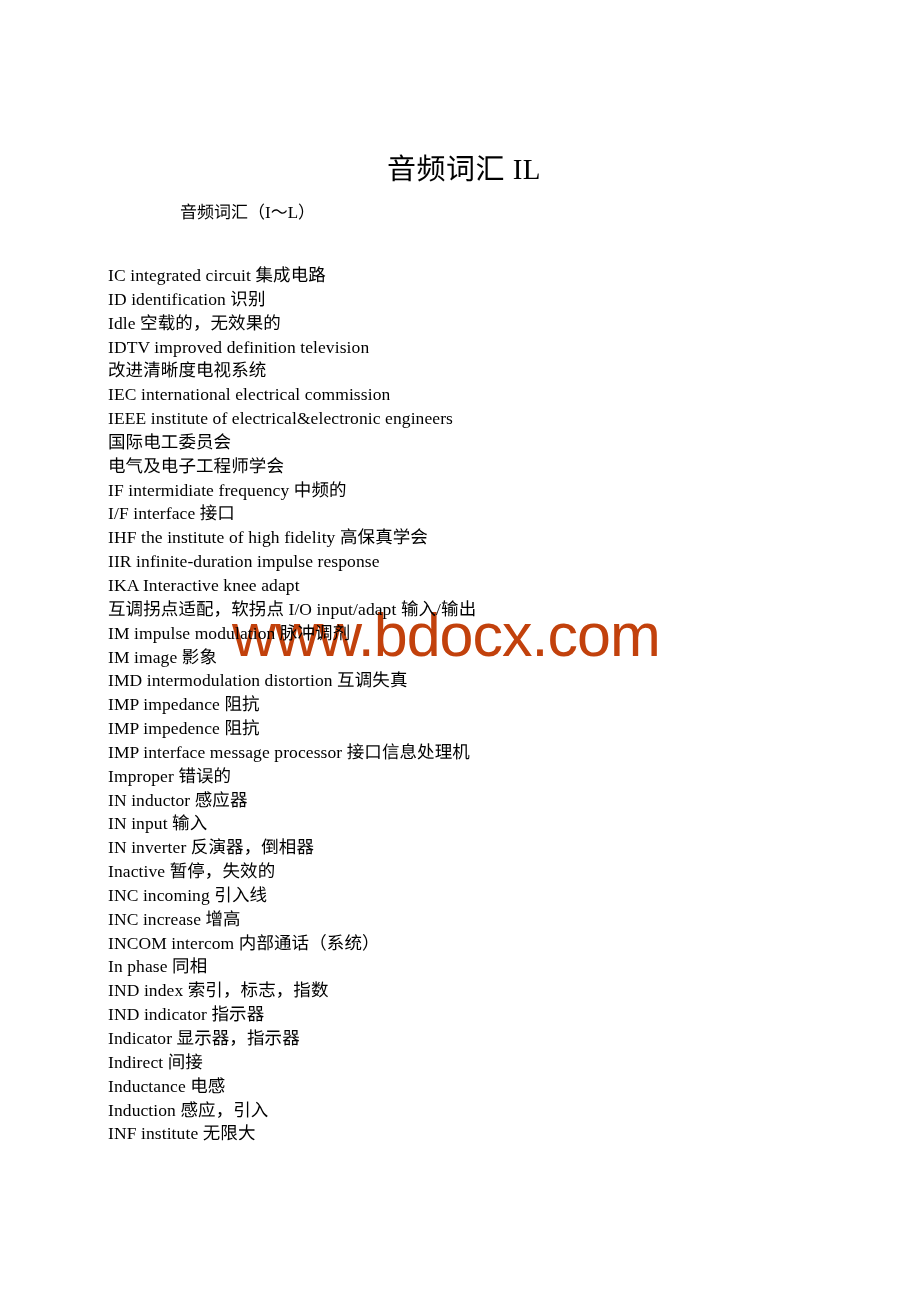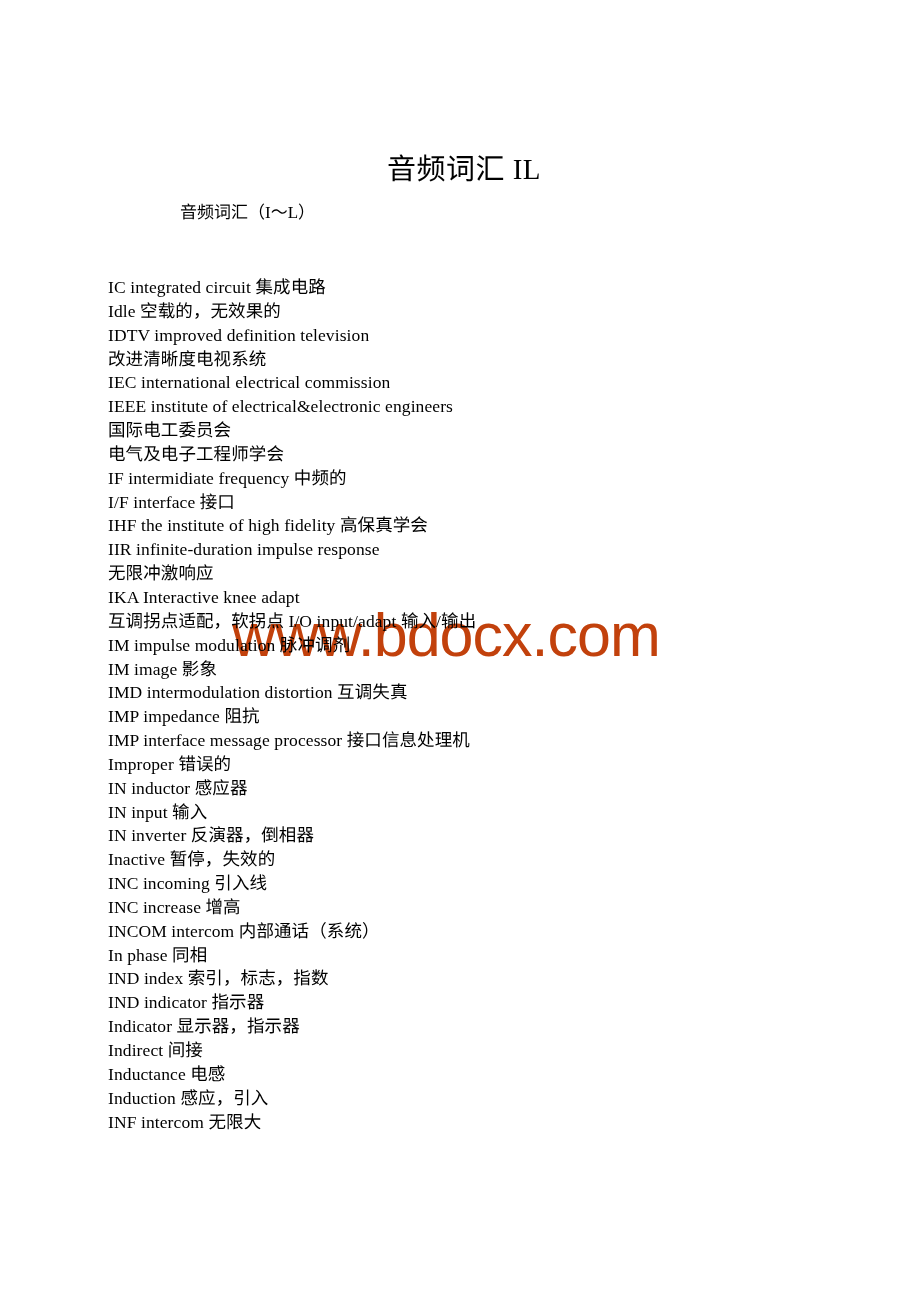--- a/index.html
+++ b/index.html
@@ -75,21 +75,21 @@
     top: 200px;
     font-size: 17px;
     line-height: 26px;
     white-space: nowrap;
     margin-left: 40px;
   }
 
   .glossary {
     position: absolute;
     left: 108px;
-    top: 276px;
+    top: 264px;
     width: 790px;
     list-style: none;
     margin: 0;
     padding: 0;
   }
 
   .glossary li {
     font-size: 17.5px;
     line-height: 23.85px;
     white-space: nowrap;
@@ -104,51 +104,52 @@
   <div class="watermark">www.bdocx.com</div>
 
   <div class="content">
 
     <h1 class="doc-title">音频词汇 IL</h1>
 
     <div class="doc-subtitle">音频词汇（I～L）</div>
 
     <ul class="glossary">
         <li>IC integrated circuit 集成电路</li>
+        <li>ID identification 识别</li>
         <li>Idle 空载的，无效果的</li>
         <li>IDTV improved definition television</li>
         <li>改进清晰度电视系统</li>
         <li>IEC international electrical commission</li>
         <li>IEEE institute of electrical&amp;electronic engineers</li>
         <li>国际电工委员会</li>
         <li>电气及电子工程师学会</li>
         <li>IF intermidiate frequency 中频的</li>
         <li>I/F interface 接口</li>
         <li>IHF the institute of high fidelity 高保真学会</li>
         <li>IIR infinite-duration impulse response</li>
-        <li>无限冲激响应</li>
         <li>IKA Interactive knee adapt</li>
         <li>互调拐点适配，软拐点 I/O input/adapt 输入/输出</li>
         <li>IM impulse modulation 脉冲调剂</li>
         <li>IM image 影象</li>
         <li>IMD intermodulation distortion 互调失真</li>
         <li>IMP impedance 阻抗</li>
+        <li>IMP impedence 阻抗</li>
         <li>IMP interface message processor 接口信息处理机</li>
         <li>Improper 错误的</li>
         <li>IN inductor 感应器</li>
         <li>IN input 输入</li>
         <li>IN inverter 反演器，倒相器</li>
         <li>Inactive 暂停，失效的</li>
         <li>INC incoming 引入线</li>
         <li>INC increase 增高</li>
         <li>INCOM intercom 内部通话（系统）</li>
         <li>In phase 同相</li>
         <li>IND index 索引，标志，指数</li>
         <li>IND indicator 指示器</li>
         <li>Indicator 显示器，指示器</li>
         <li>Indirect 间接</li>
         <li>Inductance 电感</li>
         <li>Induction 感应，引入</li>
-        <li>INF intercom 无限大</li>
+        <li>INF institute 无限大</li>
       </ul>
 
   </div>
 </div>
 
 </body></html>

